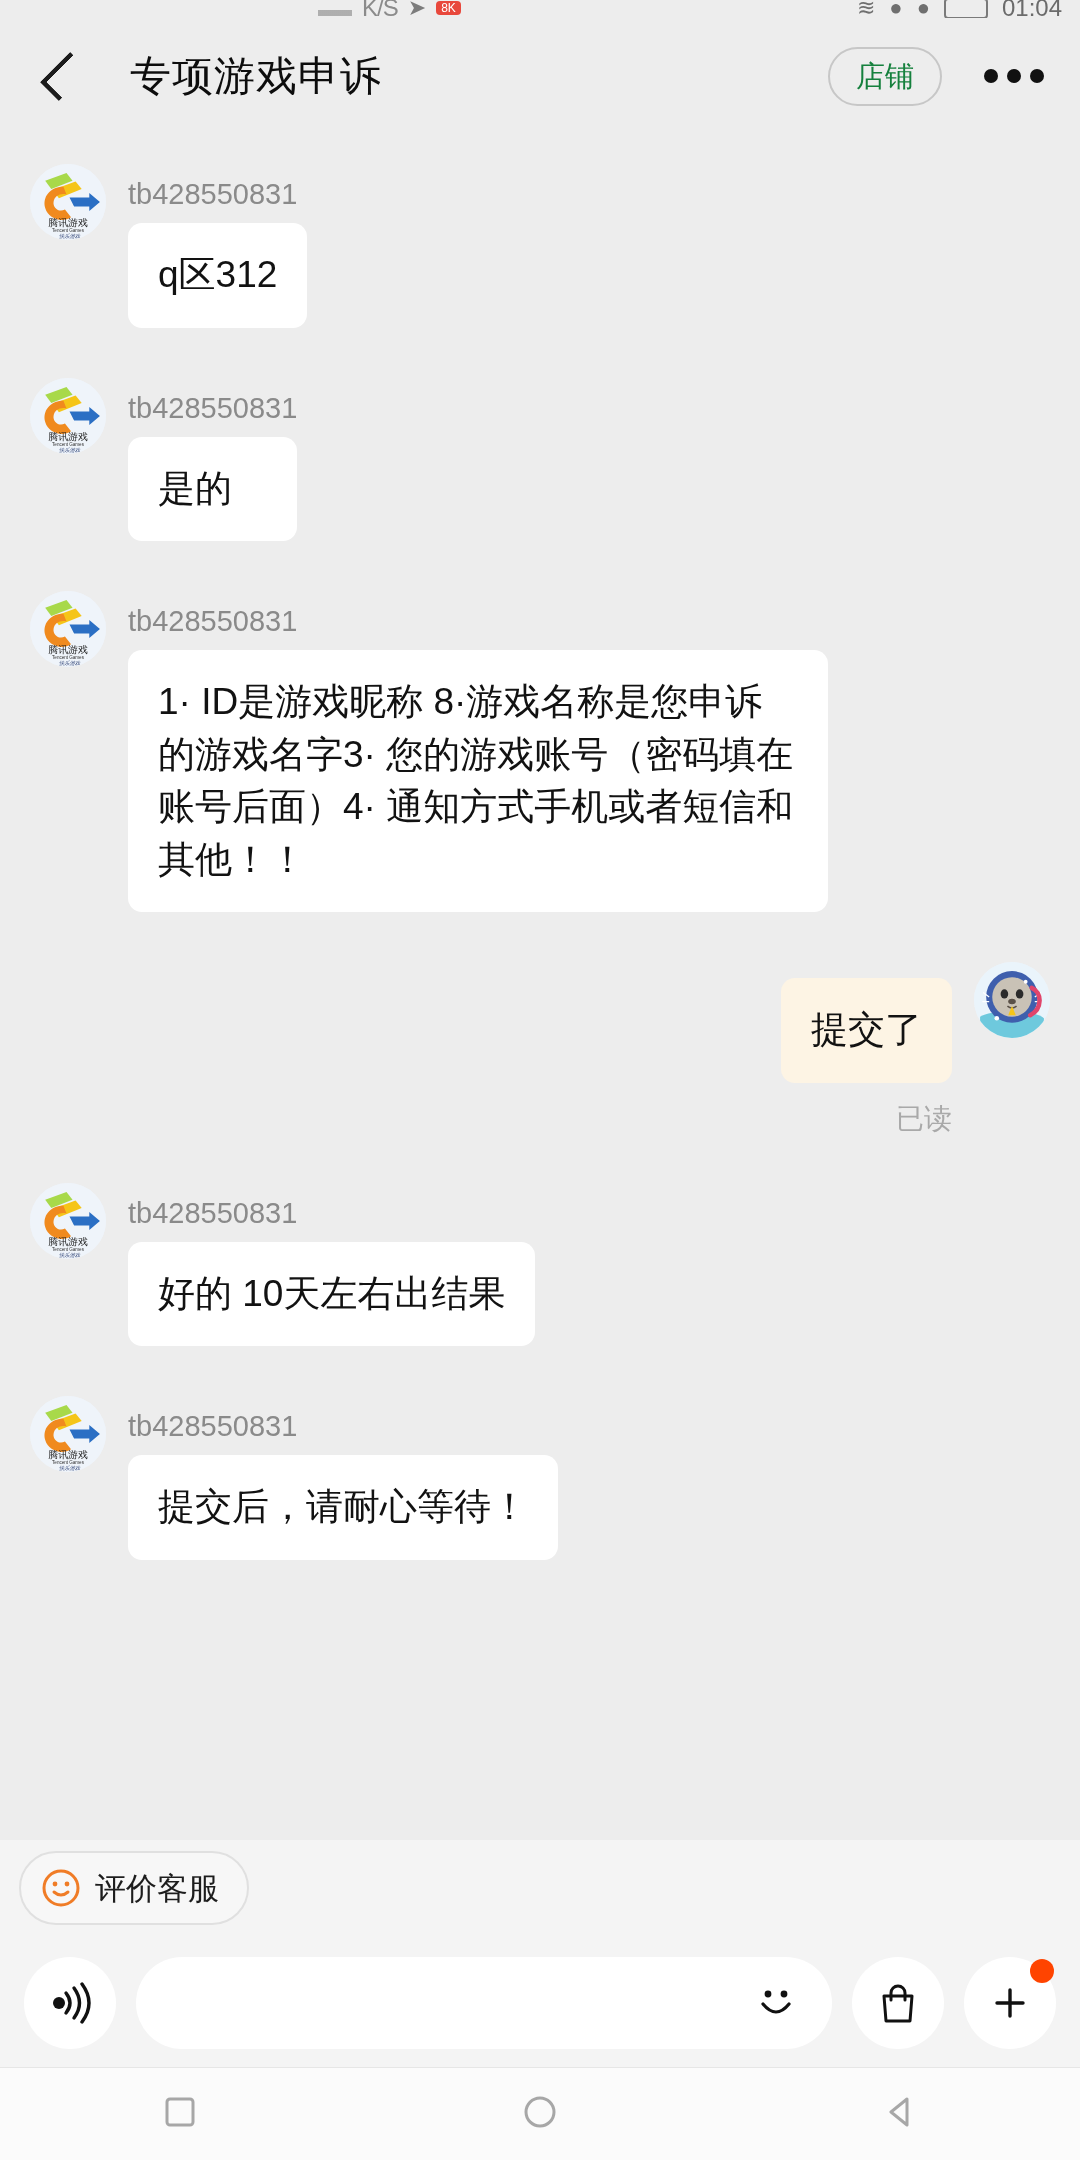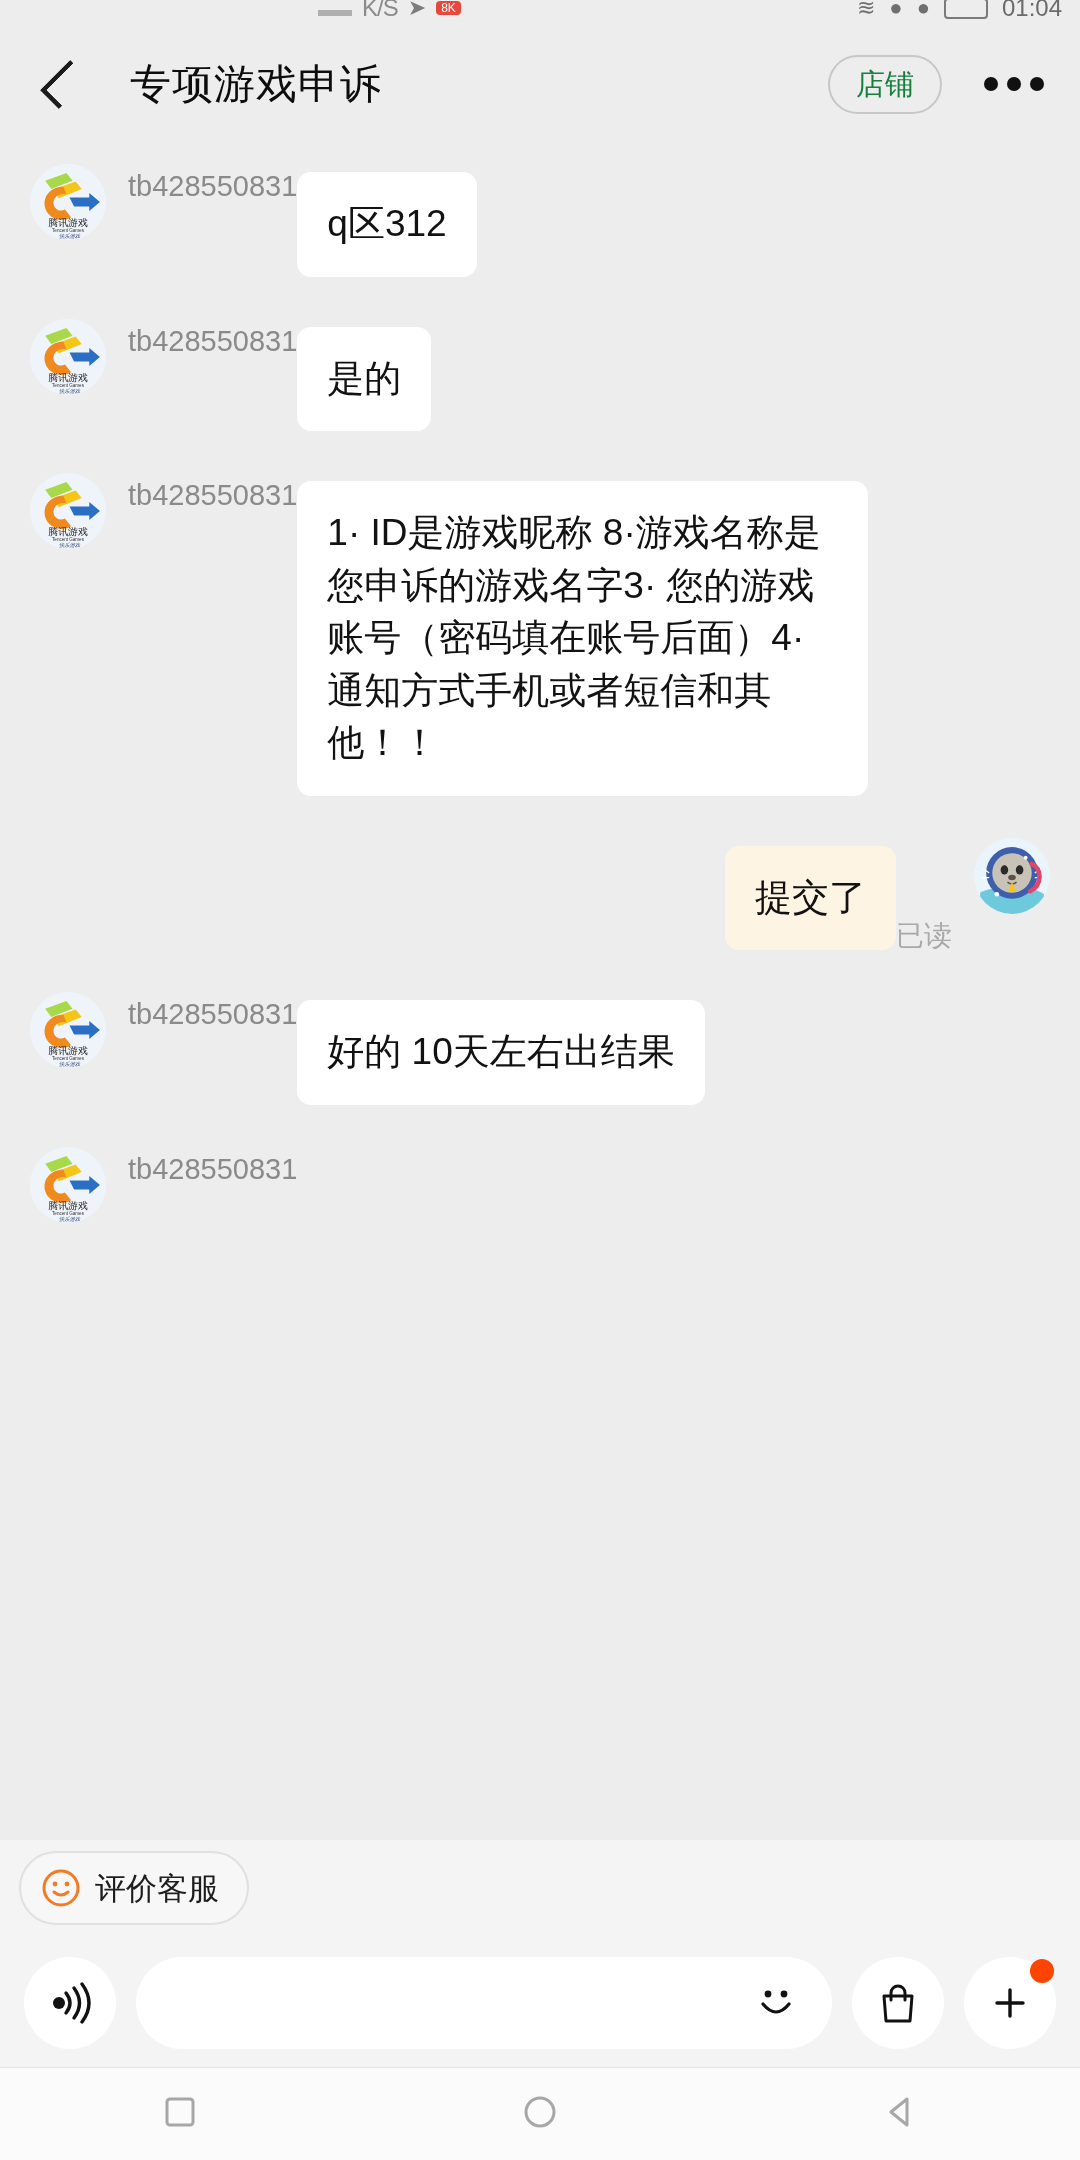--- a/index.html
+++ b/index.html
@@ -72,21 +72,21 @@
     width: 40px; height: 17px;
     border: 2px solid #7a7a7a;
     border-radius: 4px;
     display: inline-block;
   }
   .sb-time { font-size: 24px; color: #6b6b6b; }
 
   
   .header {
     position: absolute;
-    top: 26px; left: 0; right: 0;
+    top: 18px; left: 0; right: 0;
     height: 116px;
     background: #ededed;
     display: flex;
     align-items: center;
     padding: 0 34px 0 36px;
     box-sizing: border-box;
   }
   .back-btn {
     width: 56px; height: 56px;
     display: flex; align-items: center; justify-content: center;
@@ -157,22 +157,22 @@
     border-radius: 50%;
     flex: 0 0 auto;
     overflow: hidden;
     background: #eef3f9;
     position: relative;
   }
   .avatar svg { display: block; width: 100%; height: 100%; }
 
   .msg-col {
     display: flex;
-    flex-direction: row;
-    margin: 8px 22px;
+    flex-direction: column;
+    margin: 16px 22px;
     max-width: 740px;
   }
   .msg-row.out .msg-col { align-items: flex-end; }
 
   .sender {
     font-size: 29px;
     color: #8a8a8a;
     margin-bottom: 14px;
     line-height: 1;
   }
@@ -444,20 +444,21 @@
           <path d="M30 34 L60 23 L68 33 L38 45 Z" fill="#f5c518"></path>
           <path d="M44 30 C26 30 16 44 20 58 C24 72 42 78 54 70 L46 60 C38 64 30 58 31 50 C32 42 40 38 48 40 Z" fill="#f08a1e"></path>
           <path d="M52 44 L78 44 L78 38 L92 50 L78 62 L78 56 L58 56 Z" fill="#2b6fc4"></path>
           <text x="50" y="81" font-size="13" text-anchor="middle" fill="#1a1a1a" font-family="sans-serif">腾讯游戏</text>
           <text x="50" y="89" font-size="6" text-anchor="middle" fill="#333" font-family="sans-serif">Tencent Games</text>
           <text x="52" y="97" font-size="7" text-anchor="middle" fill="#36497a" font-family="serif" font-style="italic">快乐游戏</text>
         </svg>
       </div>
       <div class="msg-col">
         <div class="sender">tb428550831</div>
+        <div class="bubble">提交后，请耐心等待！</div>
       </div>
     </div>
 
   </div>
 
   <div class="ratebar">
     <div class="rate-pill">
       <svg class="rate-smiley" viewBox="0 0 40 40">
         <circle cx="20" cy="20" r="17" fill="none" stroke="#f07c26" stroke-width="3"></circle>
         <circle cx="14" cy="16" r="2.4" fill="#f07c26"></circle>

